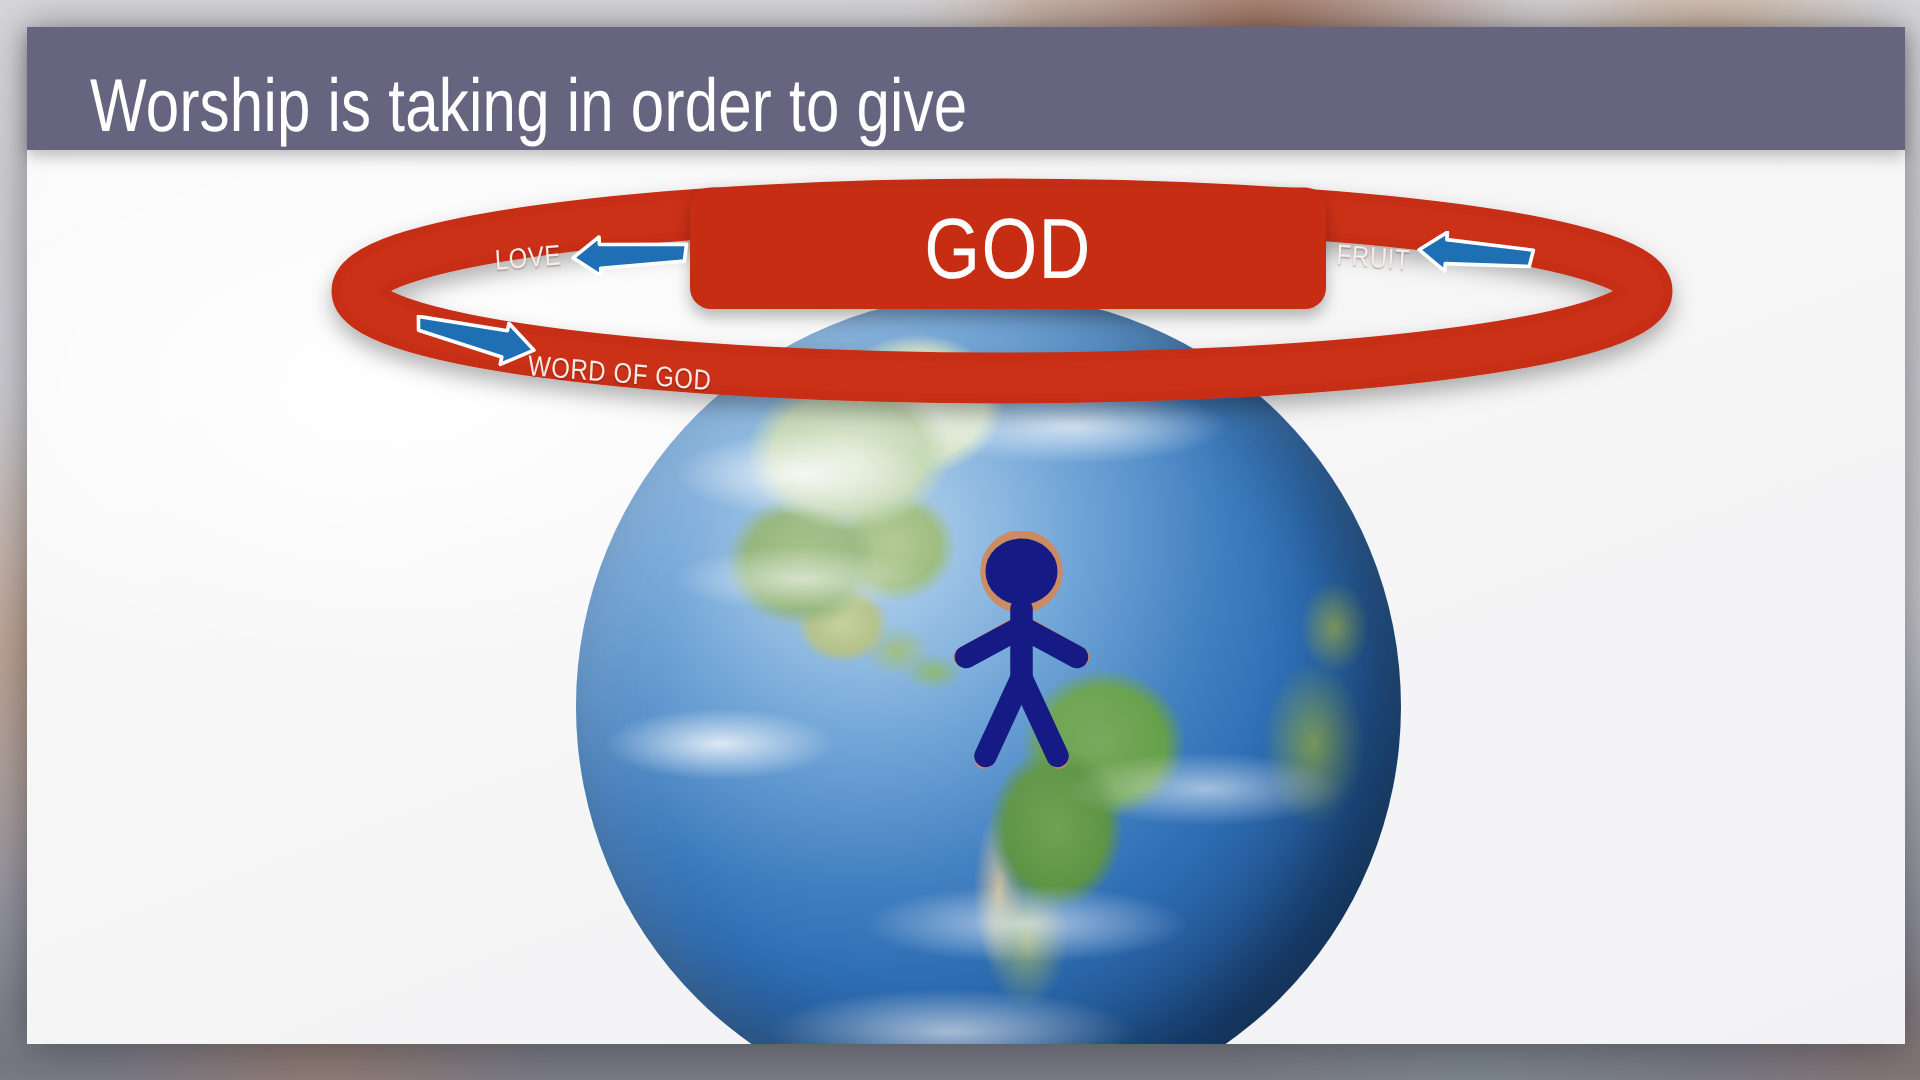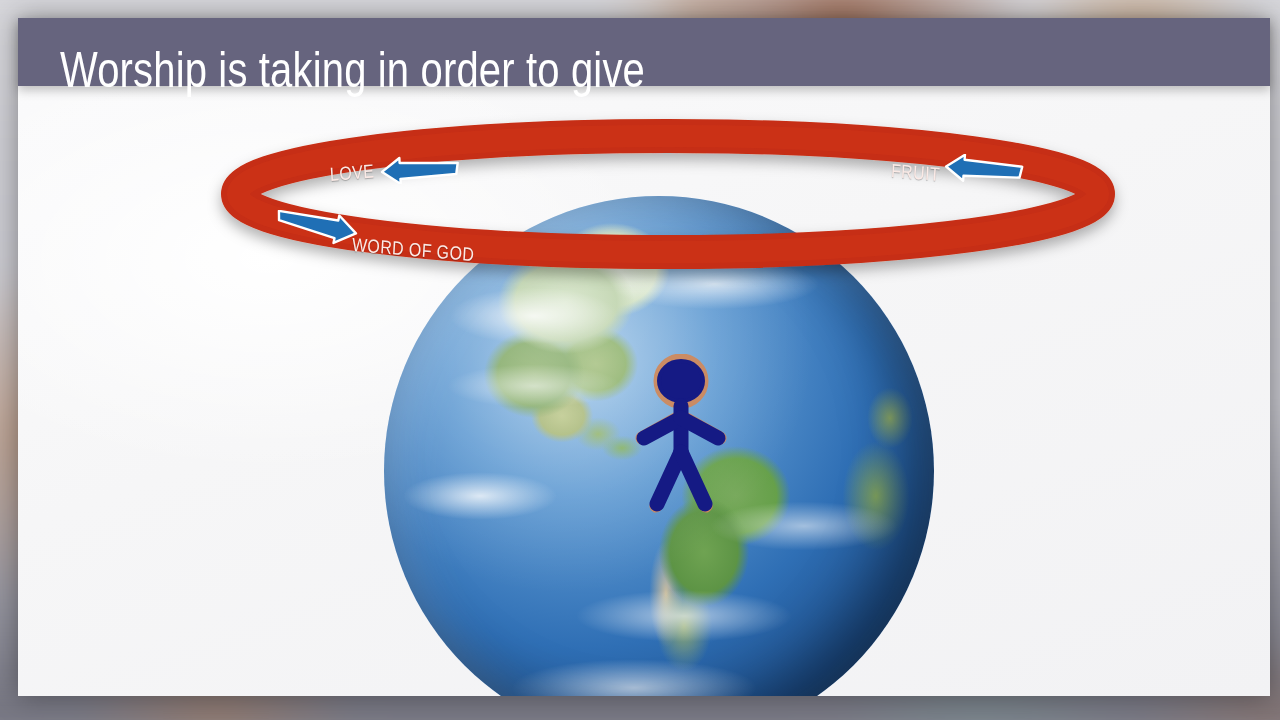--- a/index.html
+++ b/index.html
@@ -31,21 +31,21 @@
     position:absolute;left:18px;top:18px;width:1252px;height:678px;
     background:
       radial-gradient(ellipse 540px 300px at 250px 240px, #ffffff 0%, rgba(255,255,255,0) 72%),
       linear-gradient(160deg,#fbfbfc 0%, #f6f6f7 45%, #f2f2f4 100%);
     box-shadow:0 0 26px rgba(0,0,0,.38);
     overflow:hidden;
   }
 
   
   #titlebar{
-    position:absolute;left:18px;top:18px;width:1252px;height:68px;
+    position:absolute;left:18px;top:18px;width:1252px;height:82px;
     background:#66647e;
     box-shadow:0 4px 10px rgba(0,0,0,.25);
   }
   #title{
     position:absolute;left:42px;top:26px;
     font-family:"Liberation Sans", sans-serif;
     font-size:50px;line-height:52px;font-weight:300;
     color:#ffffff;letter-spacing:.2px;
     transform:scaleX(.80);transform-origin:left center;
     white-space:nowrap;
@@ -171,20 +171,23 @@
       <defs>
         <filter id="ringshadow" x="-20%" y="-40%" width="140%" height="200%">
           <feDropShadow dx="0" dy="7" stdDeviation="7" flood-color="#000000" flood-opacity="0.30"></feDropShadow>
         </filter>
       </defs>
       <ellipse cx="450" cy="80" rx="430" ry="58" fill="none" stroke="#c62d13" stroke-width="34" filter="url(#ringshadow)"></ellipse>
       <ellipse cx="450" cy="80" rx="430" ry="58" fill="none" stroke="#cf3417" stroke-width="22" opacity="0.55"></ellipse>
     </svg>
   </div>
 
+  <div id="god-banner">
+    <div id="god-text">GOD</div>
+  </div>
 
   <div class="arrow" id="arrow-love">
     <svg width="84" height="28" viewBox="0 0 84 28">
       <g transform="rotate(-3 42 14)">
         <path d="M24 6 L24 1 L6 14 L24 27 L24 22 L80 20 L82 9 Z" fill="#1f6fb5" stroke="#ffffff" stroke-width="2.4" stroke-linejoin="round"></path>
       </g>
     </svg>
   </div>
 
   <div class="arrow" id="arrow-fruit">

